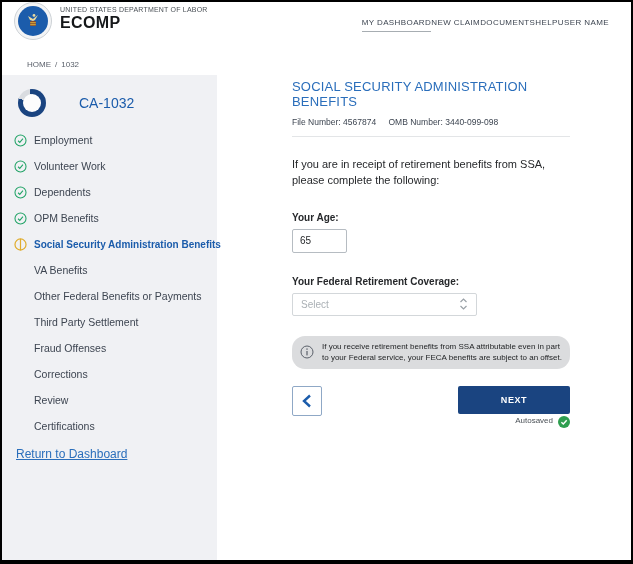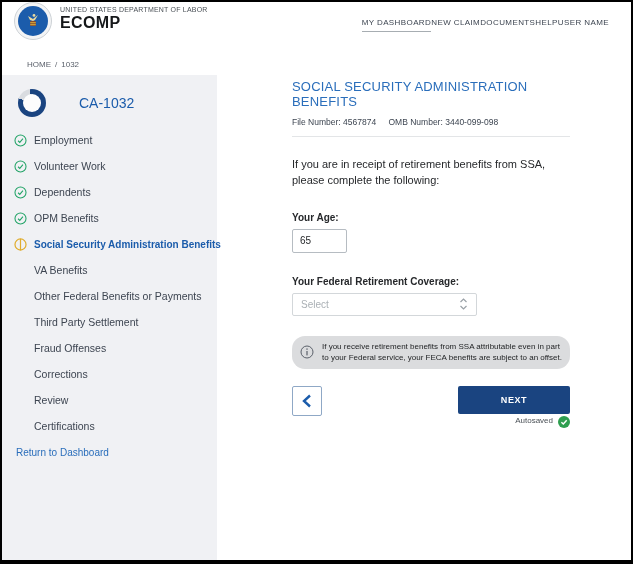--- a/index.html
+++ b/index.html
@@ -57,22 +57,22 @@
   }
   .side-form-title { margin-left: 9px; font-size: 14px; color:#1b5cab; }
   .side-item {
     display:flex; align-items:center; height: 26px; cursor:pointer; padding-left: 2px;
   }
   .side-icon { width: 13px; height: 13px; flex:0 0 auto; margin-right: 7px; display:flex; align-items:center; }
   .side-icon svg { display:block; }
   .side-label { font-size: 10.5px; color:#3d4551; white-space: nowrap; }
   .side-item.active .side-label { color:#1b5cab; font-weight: bold; font-size: 10px; }
   .return-link {
-    display:inline-block; margin: 8px 0 16px 4px; font-size: 10px; color:#2a6ebb;
-    cursor: pointer;
+    display:inline-block; margin: 8px 0 16px 4px; font-size: 12px; color:#2a6ebb;
+    text-decoration: underline; cursor: pointer;
   }
   
   .main { flex: 1; padding: 4px 0 0 75px; }
   .content { width: 278px; }
   .page-title { font-size: 13px; color:#2a6ebb; letter-spacing:.2px; font-weight: normal; }
   .meta-row {
     margin-top: 8px; padding-bottom: 9px; border-bottom: 1px solid #e3e5e7;
     font-size: 8.5px; color:#3d4551;
   }
   .meta-row .meta-val { margin-right: 10px; }

